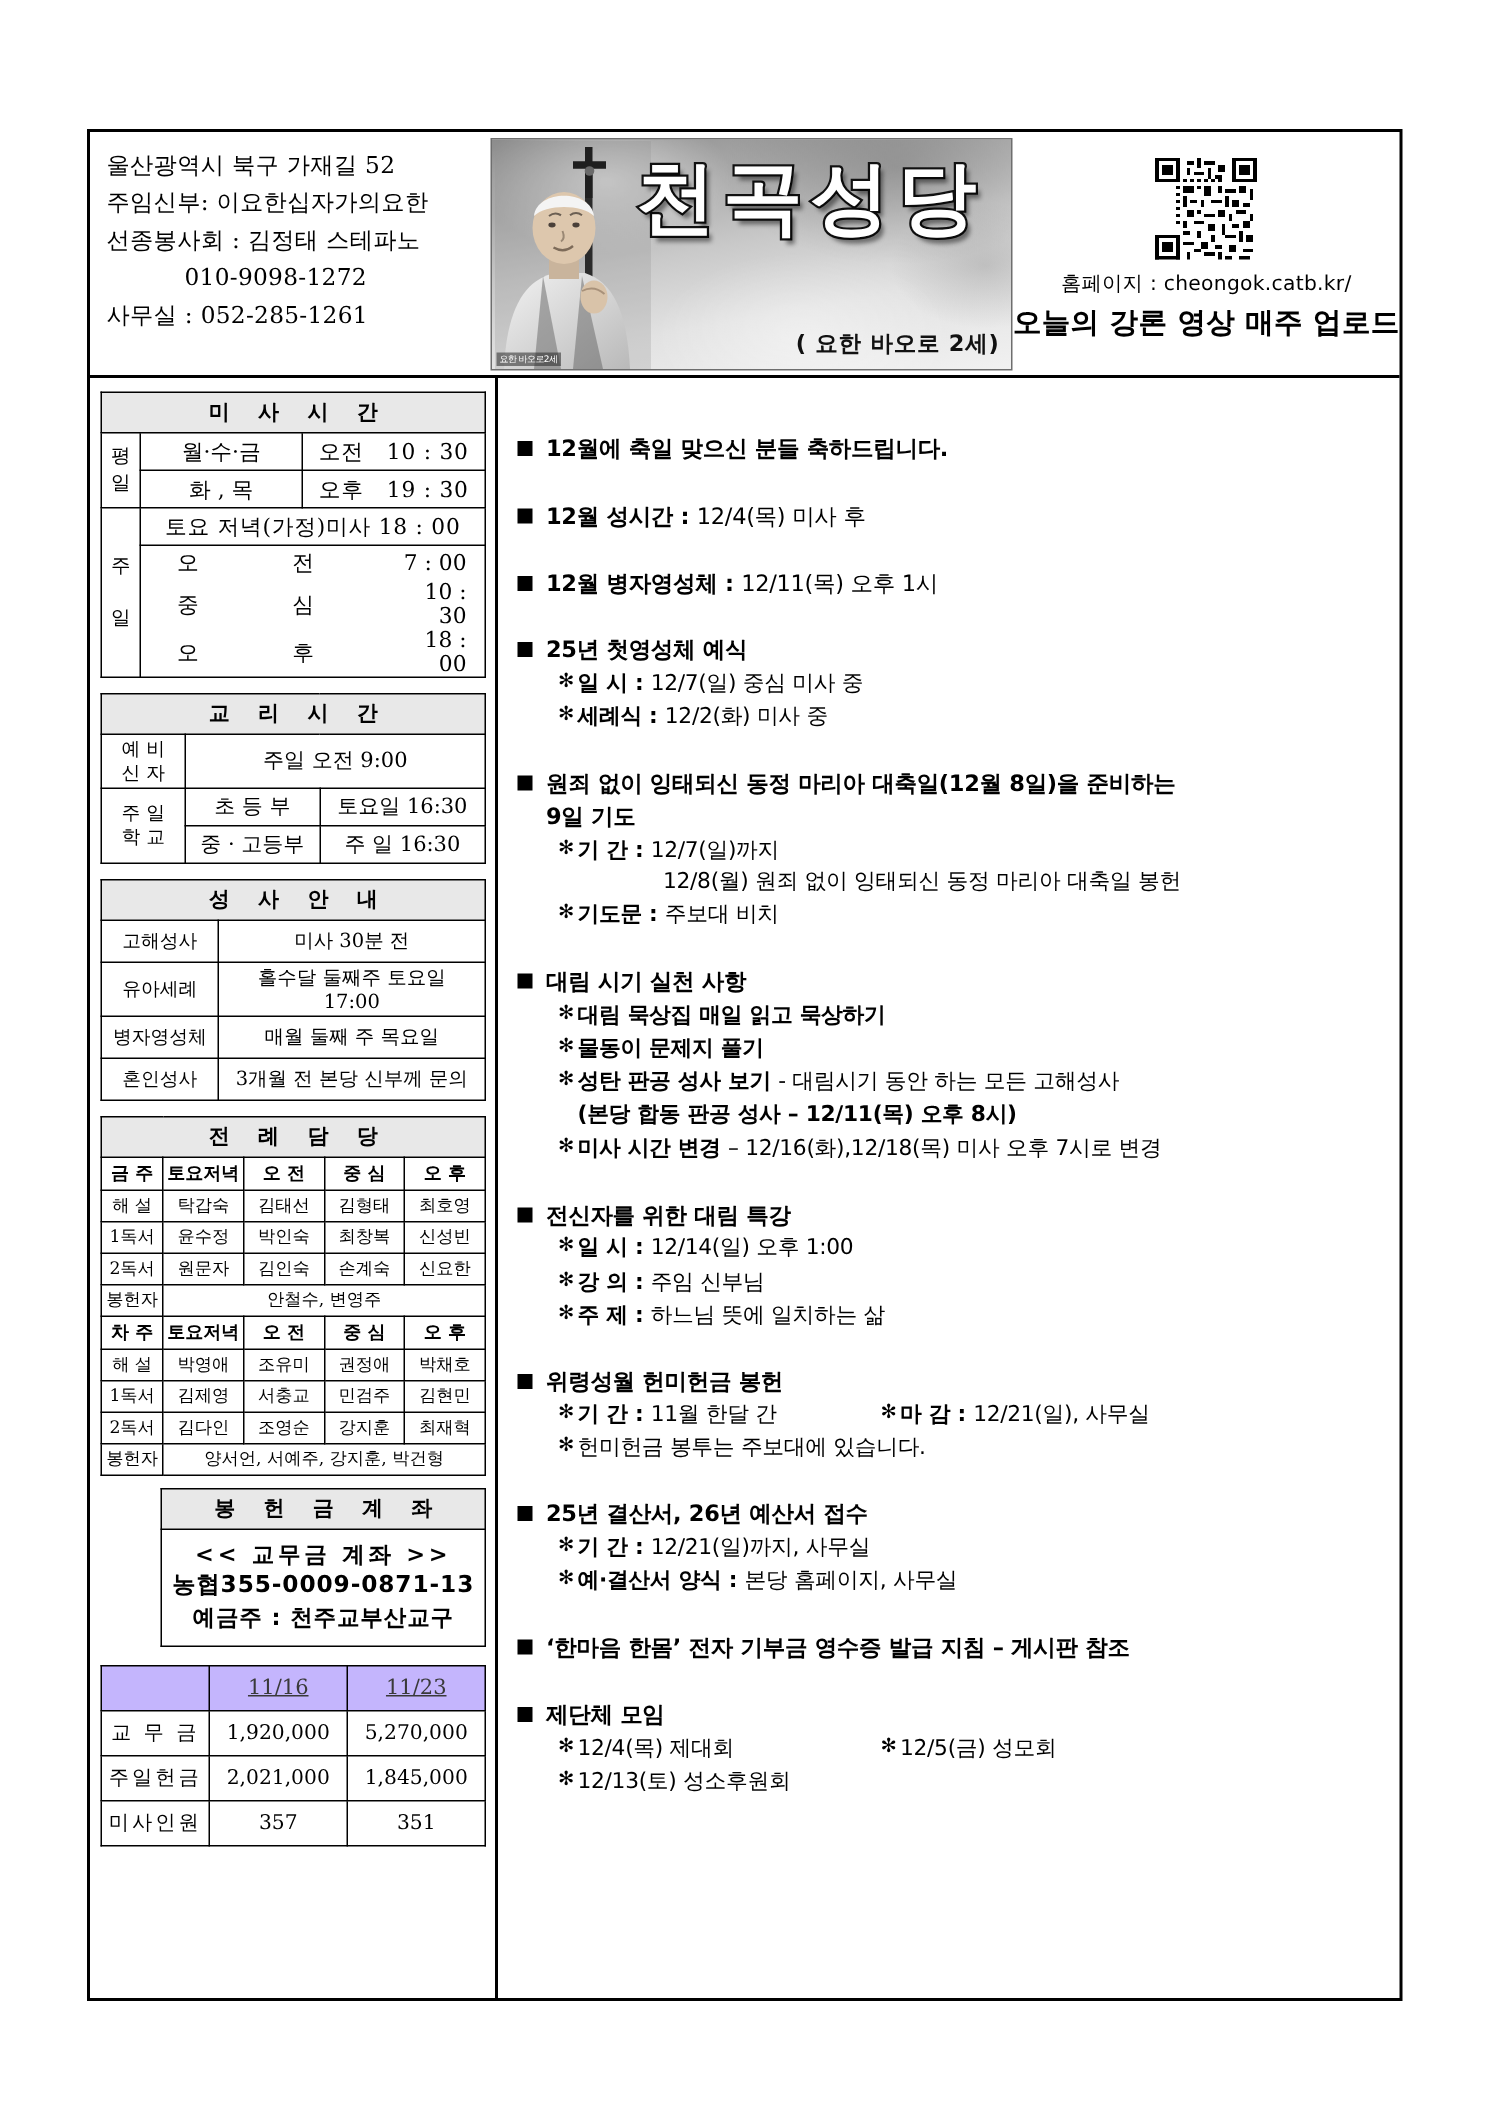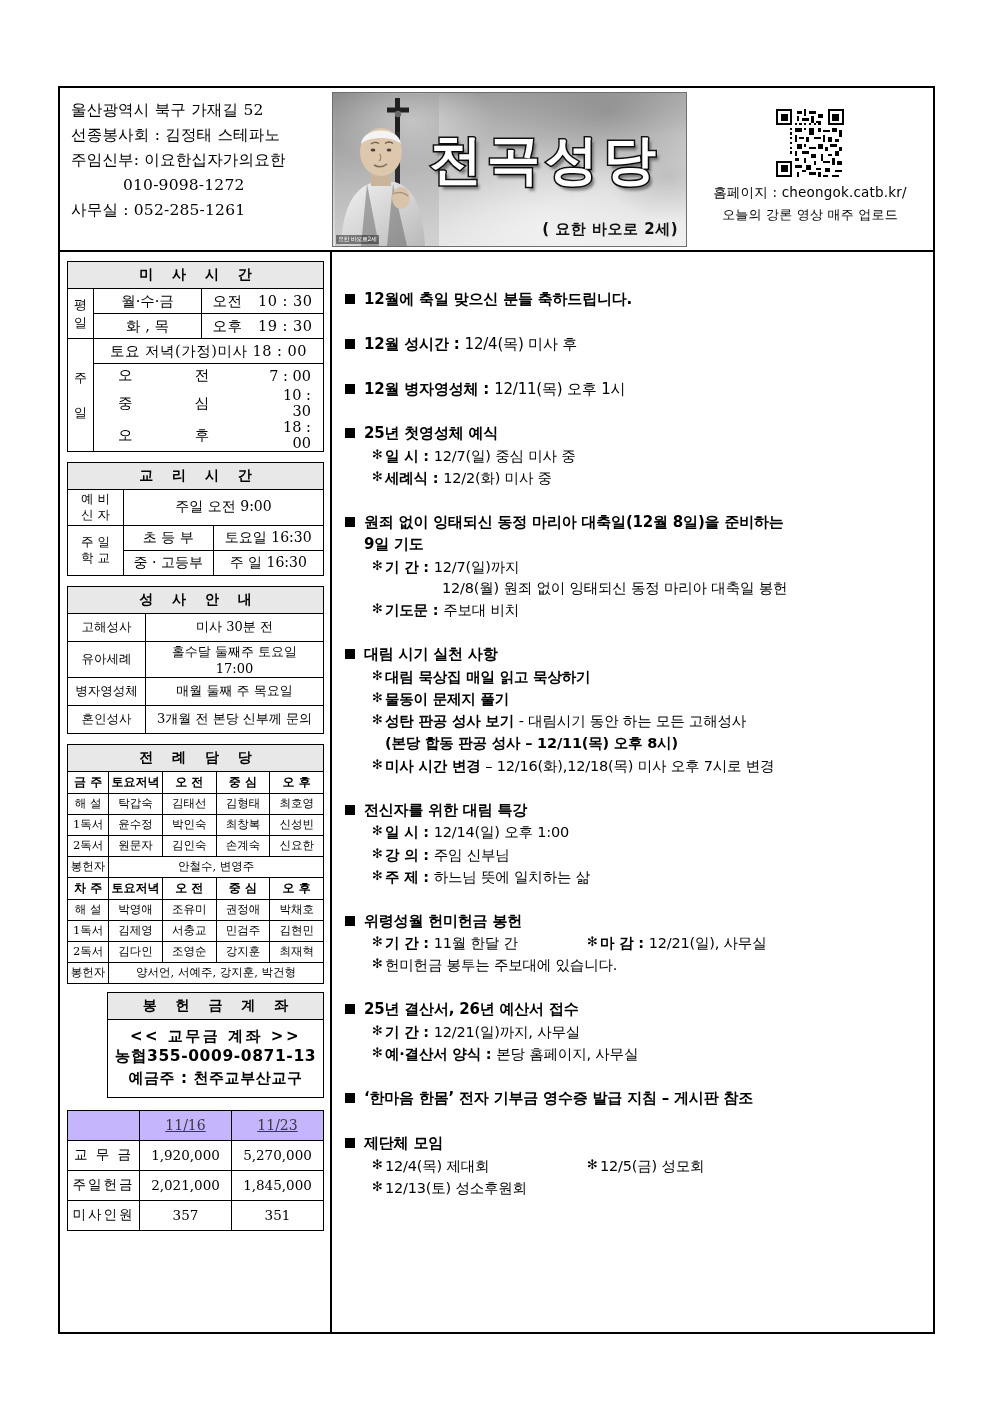--- a/index.html
+++ b/index.html
@@ -63,21 +63,21 @@
   }
   .pope {
     position: absolute; left: 2px; bottom: 0; width: 104px; height: 152px;
   }
   .pope-label {
     position: absolute; left: 3px; bottom: 2px;
     font-size: 6px; color: #fff; letter-spacing: -.4px;
     background: rgba(40,40,40,.55); padding: 0 2px;
   }
   .banner-title {
-    position: absolute; left: 96px; top: 32px;
+    position: absolute; left: 96px; top: 4px;
     font-size: 53px; font-weight: 700;
     letter-spacing: 5px;
     color: #ffffff;
     -webkit-text-stroke: 3px #111;
     paint-order: stroke fill;
     text-shadow: 3px 4px 3px rgba(0,0,0,.45);
     font-family: "DejaVu Sans", "Liberation Sans", sans-serif;
     white-space: nowrap;
   }
   .banner-sub {
@@ -92,21 +92,21 @@
     flex: 1;
     display: flex; flex-direction: column;
     align-items: center; justify-content: center;
     padding-bottom: 6px;
   }
   .qr {
     width: 68px; height: 68px;
     margin-bottom: 7px;
   }
   .qr-line1 { font-size: 13.5px; letter-spacing: .2px; white-space: nowrap; margin-bottom: 4px; }
-  .qr-line2 { font-size: 13px; font-weight: 400; letter-spacing: .2px; white-space: nowrap; }
+  .qr-line2 { font-size: 19px; font-weight: 700; letter-spacing: .2px; white-space: nowrap; }
 
   
   .body-cols { display: flex; flex: 1 1 auto; min-height: 0; }
   .col-left  { width: 272px; border-right: 2.5px solid #000; padding: 9px 6px 0 7px; }
   .col-right { flex: 1; padding: 14px 10px 0 13px; }
 
   
   .tbl {
     width: 100%;
     border-collapse: collapse;
@@ -200,22 +200,22 @@
 </style>
 </head>
 <body>
 
 <div class="page-frame">
 
   <div class="header">
 
     <div class="parish-info">
       <span class="ln">울산광역시 북구 가재길 52</span>
+      <span class="ln">주임신부: 이요한십자가의요한</span>
       <span class="ln">선종봉사회 : 김정태 스테파노</span>
-      <span class="ln">주임신부: 이요한십자가의요한</span>
       <span class="ln ind">010-9098-1272</span>
       <span class="ln">사무실  : 052-285-1261</span>
     </div>
 
     <div class="banner">
       <div class="banner-tex"></div>
       <svg class="pope" viewBox="0 0 104 152">
         <defs>
           <linearGradient id="rb" x1="0" y1="0" x2="1" y2="1">
             <stop offset="0%" stop-color="#f2f2f2"></stop>

